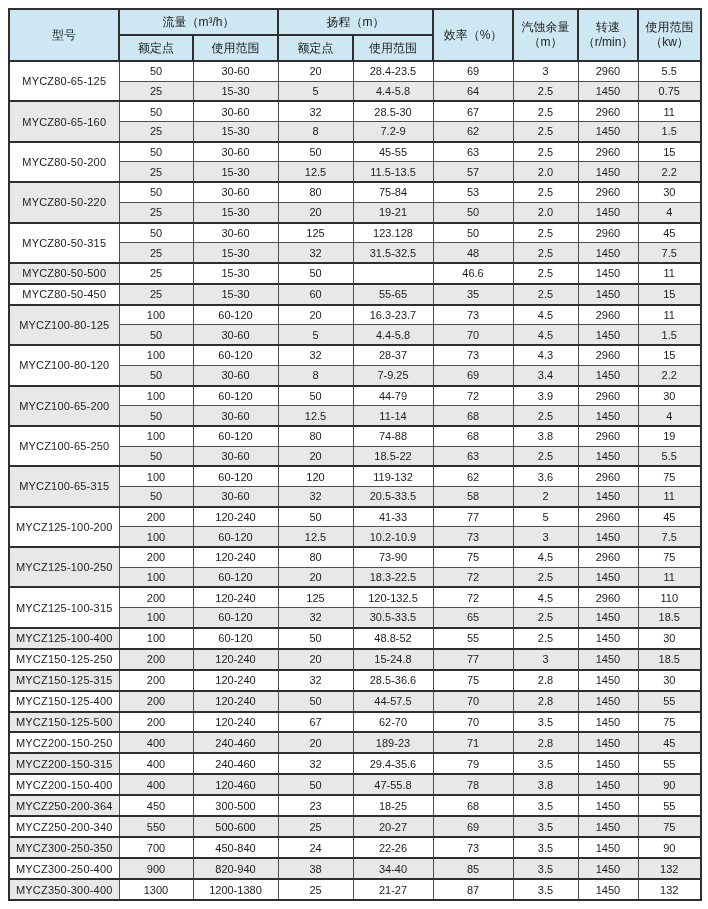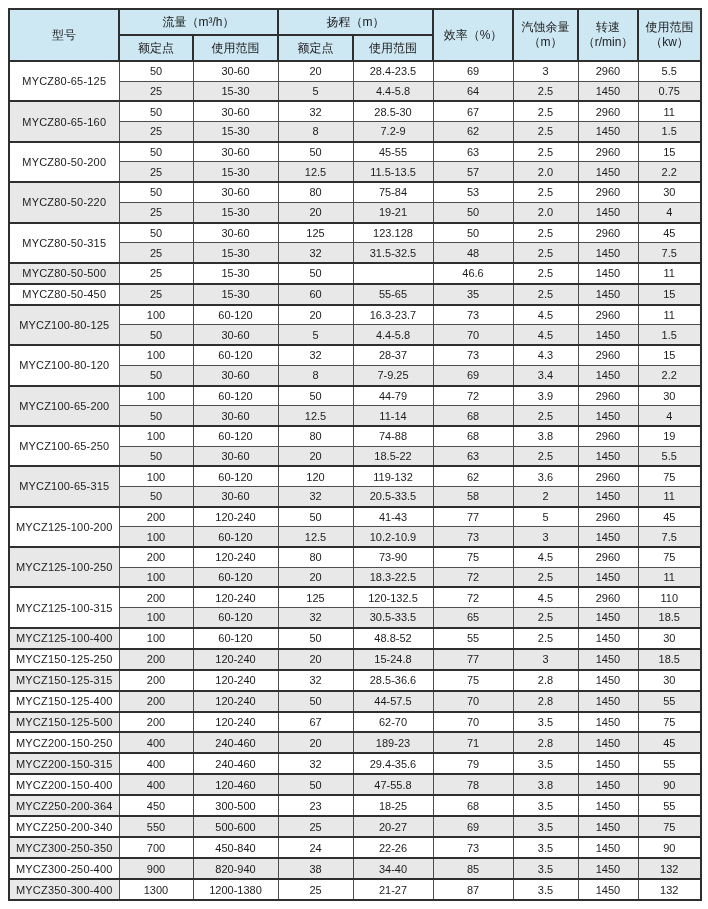--- a/index.html
+++ b/index.html
@@ -331,21 +331,21 @@
           <td class="data-cell">58</td>
           <td class="data-cell">2</td>
           <td class="data-cell">1450</td>
           <td class="data-cell">11</td>
         </tr>
         <tr class="group-start row-white">
           <td rowspan="2" class="model model-white">MYCZ125-100-200</td>
           <td class="data-cell">200</td>
           <td class="data-cell">120-240</td>
           <td class="data-cell">50</td>
-          <td class="data-cell">41-43</td>
+          <td class="data-cell">41-33</td>
           <td class="data-cell">77</td>
           <td class="data-cell">5</td>
           <td class="data-cell">2960</td>
           <td class="data-cell">45</td>
         </tr>
         <tr class="row-gray">
           <td class="data-cell">100</td>
           <td class="data-cell">60-120</td>
           <td class="data-cell">12.5</td>
           <td class="data-cell">10.2-10.9</td>

